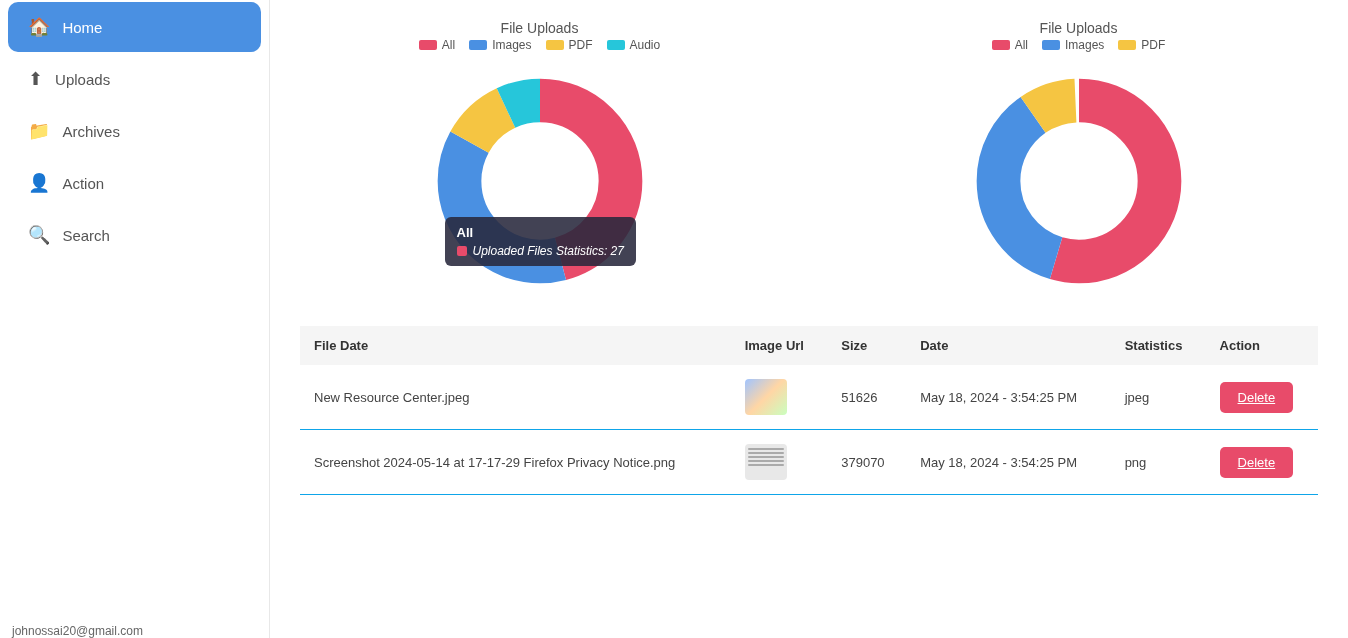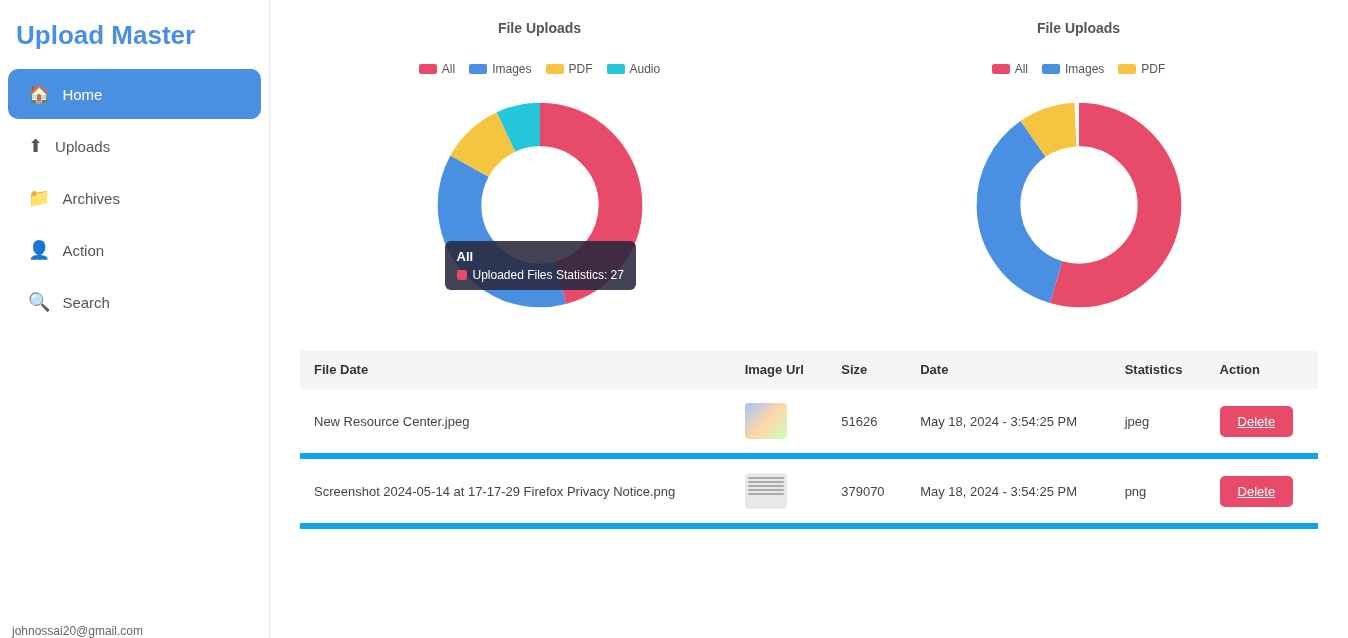--- a/index.html
+++ b/index.html
@@ -61,22 +61,22 @@
     }
     .chart-container {
       flex: 1;
       display: flex;
       flex-direction: column;
       align-items: center;
     }
     .chart-title {
       font-size: 14px;
       color: #555;
-      margin-bottom: 26px;
-      font-weight: 700;
+      margin-bottom: 2px;
+      font-weight: 400;
     }
     .chart-legend {
       display: flex;
       gap: 14px;
       align-items: center;
       margin-bottom: 14px;
       flex-wrap: wrap;
       justify-content: center;
     }
     .legend-item {
@@ -104,21 +104,21 @@
       bottom: 30px;
       left: 20px;
       background: rgba(40,40,60,0.88);
       color: #fff;
       border-radius: 6px;
       padding: 8px 12px;
       font-size: 12px;
       min-width: 160px;
     }
     .tooltip-title { font-weight: 700; margin-bottom: 4px; font-size: 13px; }
-    .tooltip-row { display: flex; align-items: center; gap: 6px; font-size: 12px; }
+    .tooltip-row { display: flex; align-items: center; gap: 6px; font-size: 12px; font-style: italic; }
     .tooltip-dot { width: 10px; height: 10px; background: #e84b6a; border-radius: 2px; }
 
     
     .section-title {
       font-size: 18px;
       font-weight: 600;
       color: #222;
       margin-bottom: 14px;
     }
     .table-container { width: 100%; }
@@ -128,21 +128,21 @@
       text-align: left;
       padding: 12px 14px;
       font-size: 13px;
       font-weight: 600;
       color: #333;
     }
     td {
       padding: 14px 14px;
       font-size: 13px;
       color: #444;
-      border-bottom: 6px solid #0ea5e9;
+      border-bottom: 1px solid #0ea5e9;
       vertical-align: middle;
     }
     .thumb {
       width: 42px;
       height: 36px;
       background: #ddd;
       border-radius: 4px;
       overflow: hidden;
       display: flex;
       align-items: center;
@@ -172,24 +172,20 @@
       font-size: 13px;
       cursor: pointer;
       font-weight: 500;
       text-decoration: underline;
     }
   </style>
 </head>
 <body>
 
 <div class="sidebar">
-  <div class="logo">
-    <span>Upload</span>
-    <span style="color:#4a90e2;">Master</span>
-  </div>
 
   <nav>
 
   <div class="nav-item active">
         <span class="icon">🏠</span>
         <span>Home</span>
       </div>
       <div class="nav-item">
         <span class="icon">⬆</span>
         <span>Uploads</span>

